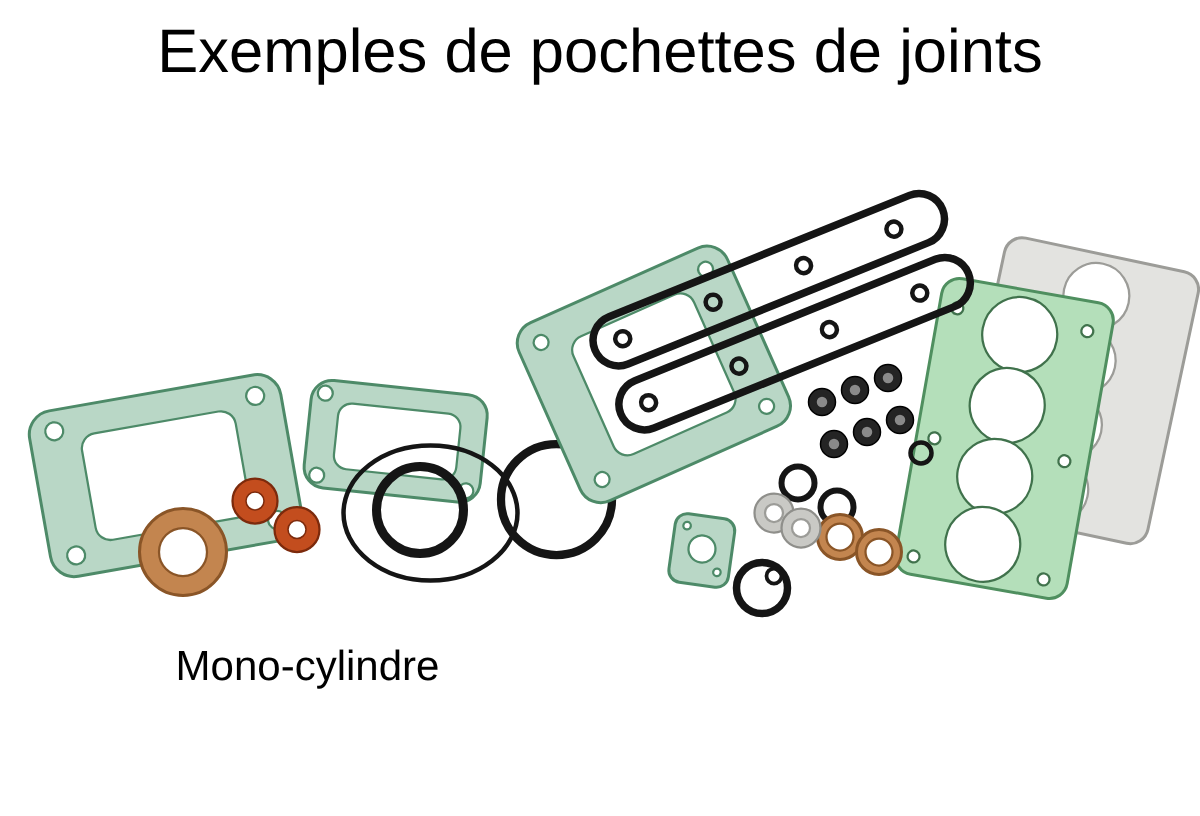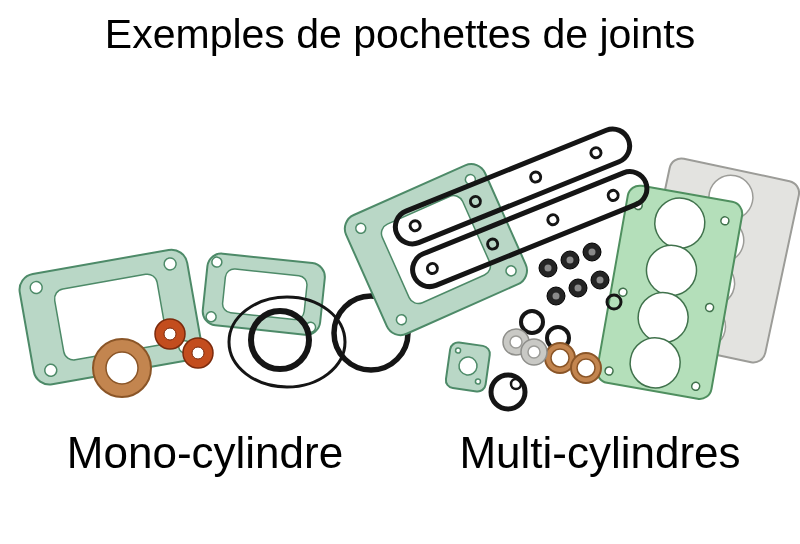--- a/index.html
+++ b/index.html
@@ -15,21 +15,21 @@
   .title {
     position:absolute; top:10px; left:0; width:100%;
     text-align:center;
     font-size:41px; line-height:1.18;
     color:#000;
   }
   .title span { display:block; }
   .scene { position:absolute; left:0; top:0; width:800px; height:544px; }
   .caption {
     position:absolute; top:428px;
-    font-size:44px; color:#000; text-align:center;
+    font-size:28px; color:#000; text-align:center;
   }
   .caption-mono  { left:5px;  width:400px; }
   .caption-multi { left:400px; width:400px; }
 
   
   .teal       { fill:#b9d7c6; stroke:#4d8a68; stroke-width:2; }
   .teal-hole  { fill:#ffffff; stroke:#4d8a68; stroke-width:1.5; }
   .green      { fill:#b4dfba; stroke:#4f8f5f; stroke-width:2; }
   .green-hole { fill:#ffffff; stroke:#40724c; stroke-width:1.5; }
   .gray       { fill:#e3e3e0; stroke:#9c9c98; stroke-width:2; }
@@ -181,15 +181,14 @@
         <circle class="oring" cx="516" cy="384" r="5" stroke-width="2.5"></circle>
       </g>
     </g>
   </svg>
 
   <div class="title">
     <span>Exemples de pochettes de joints</span>
   </div>
 
   <div class="caption caption-mono">Mono-cylindre</div>
-  <div class="caption caption-multi">Multi-cylindres</div>
 
 </div>
 
 </body></html>

